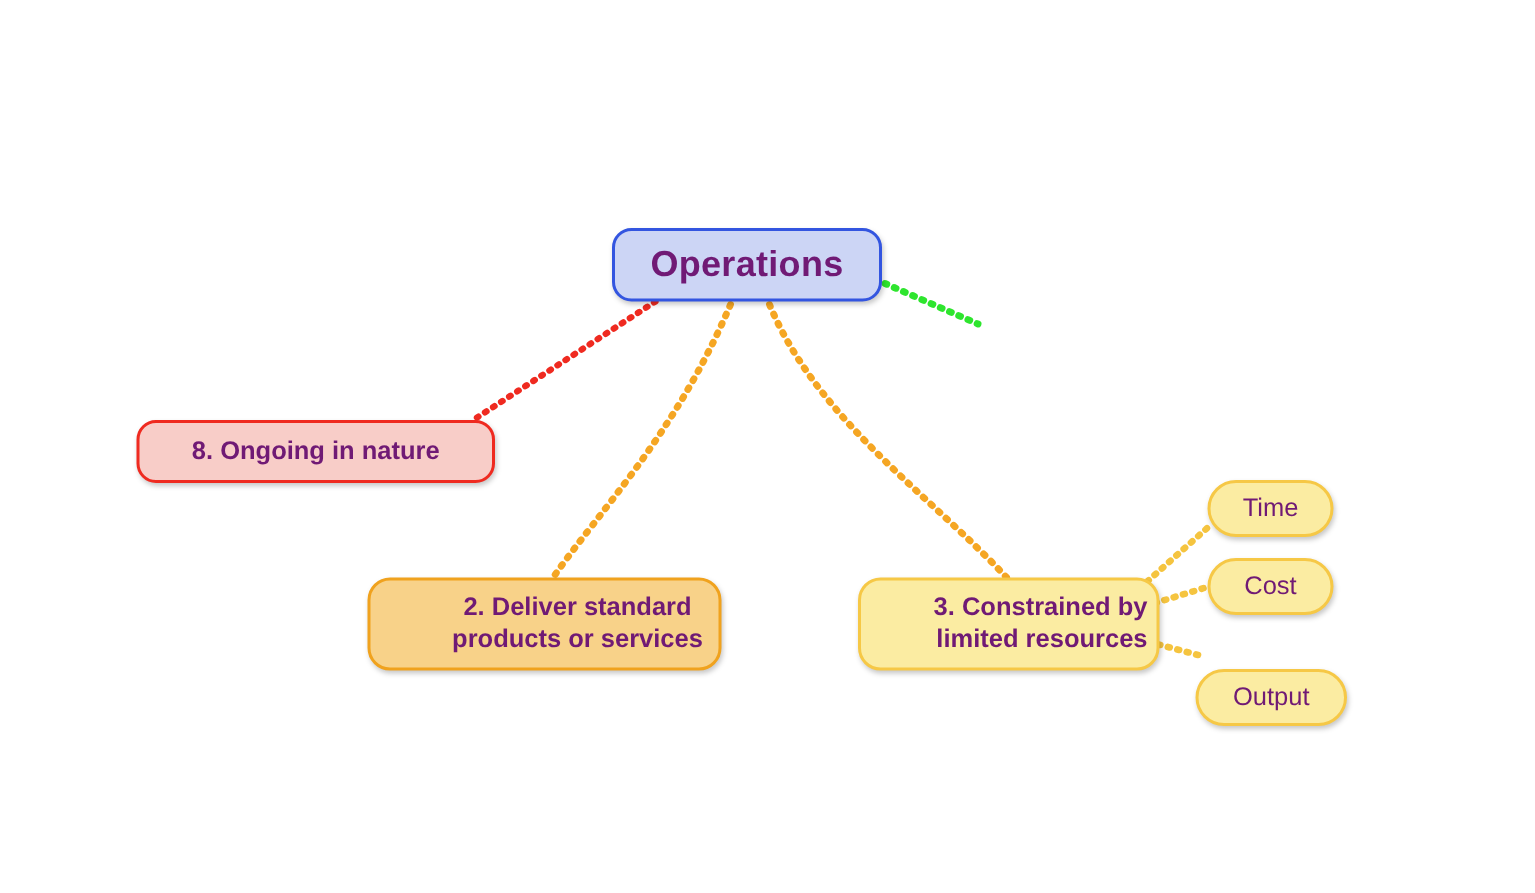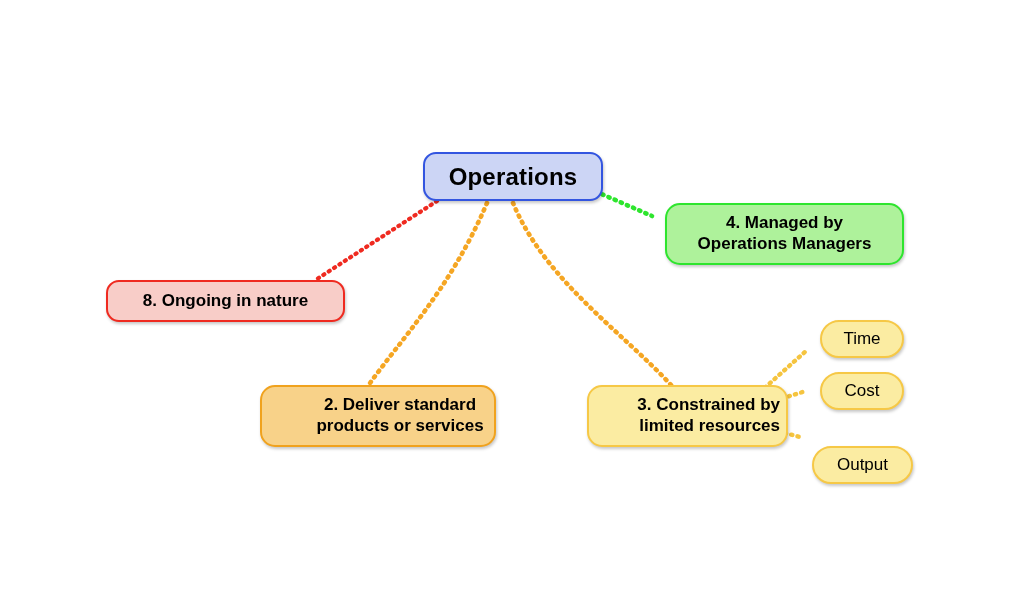--- a/index.html
+++ b/index.html
@@ -24,25 +24,24 @@
     height: 595px;
     pointer-events: none;
   }
   .node {
     position: absolute;
     box-sizing: border-box;
     display: flex;
     align-items: center;
     justify-content: center;
     text-align: center;
-    color: #000000;
+    color: #701a75;
     line-height: 1.22;
     z-index: 2;
     filter: drop-shadow(1.5px 2px 1.6px rgba(0,0,0,0.22));
-    margin-left: 15px;
   }
   .node .label {
     display: block;
     white-space: pre-line;
     padding: 0 6px;
   }
 
   
   .node-root {
     left: 408px;
@@ -159,24 +158,20 @@
   <div class="node node-b2">
     <span class="label">2. Deliver standard
 products or services</span>
   </div>
 
   <div class="node node-b3">
     <span class="label">3. Constrained by
 limited resources</span>
   </div>
 
-  <div class="node node-b4">
-    <span class="label">4. Managed by
-Operations Managers</span>
-  </div>
 
   <div class="node node-leaf leaf-cost">
     <span class="label">Cost</span>
   </div>
 
   <div class="node node-leaf leaf-time">
     <span class="label">Time</span>
   </div>
 
   <div class="node node-leaf leaf-output">

